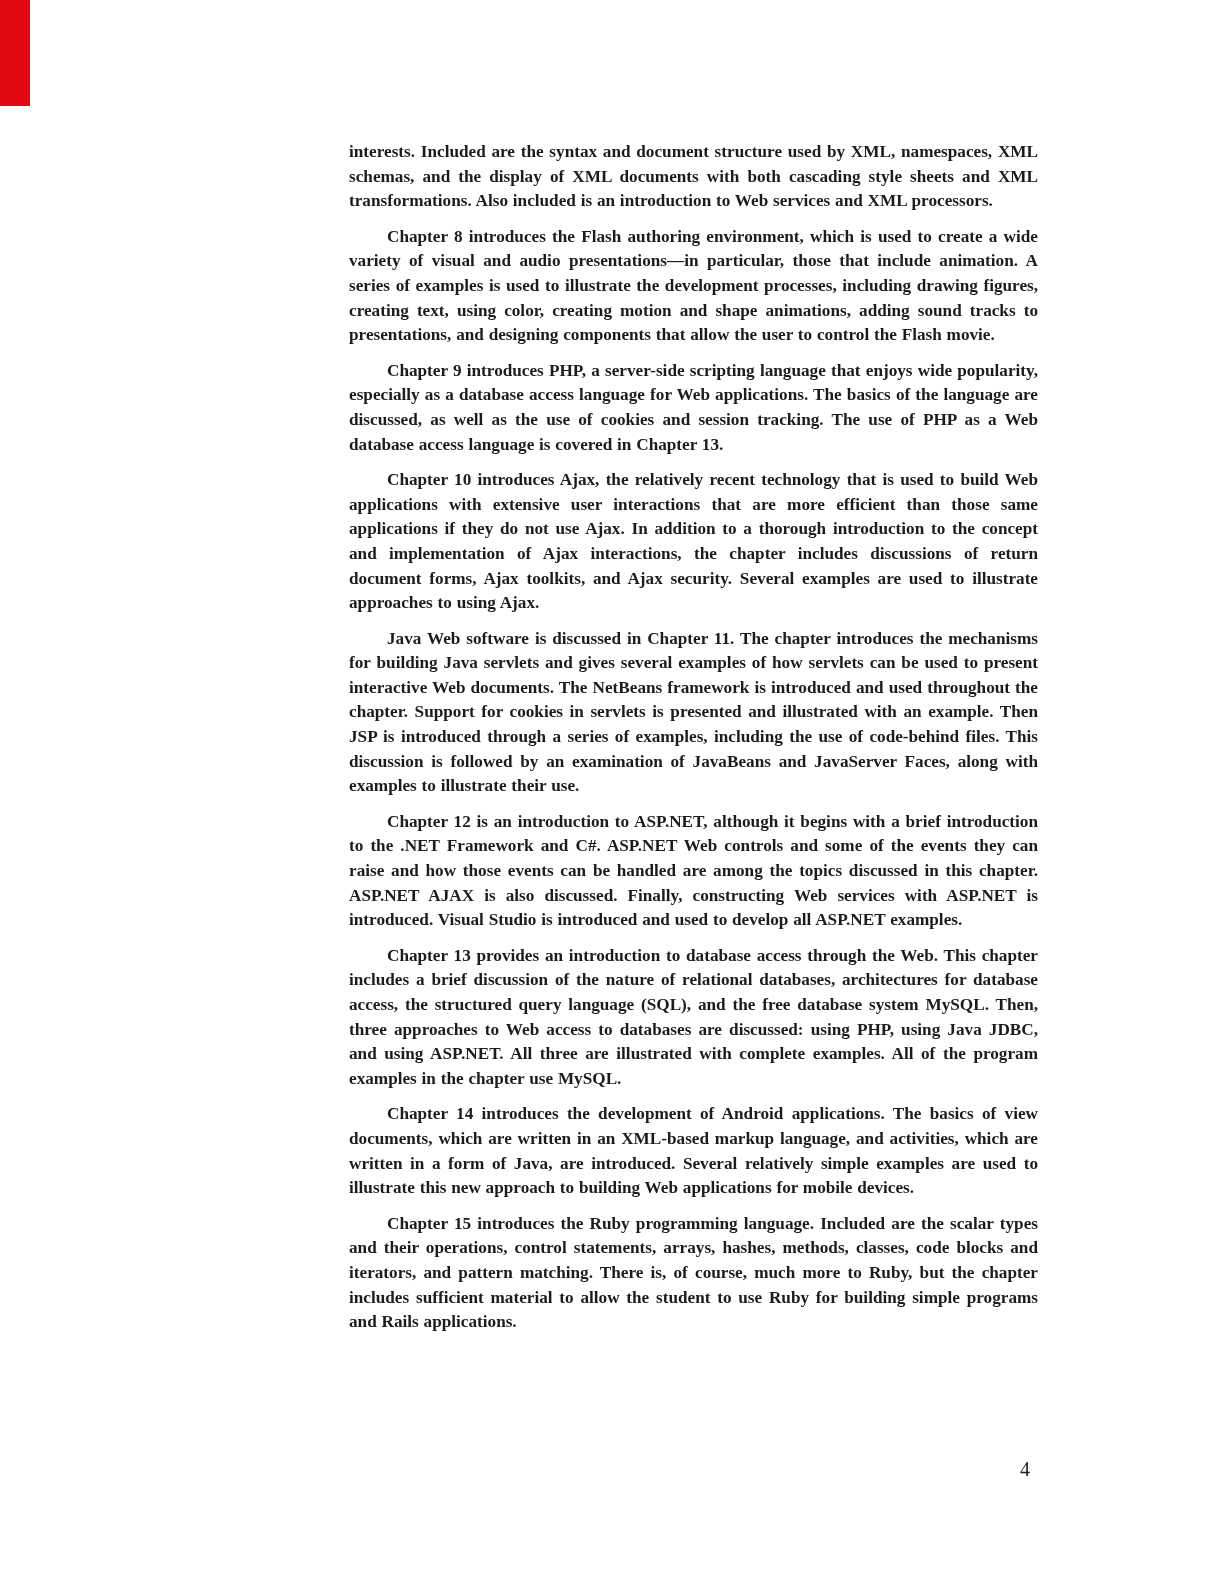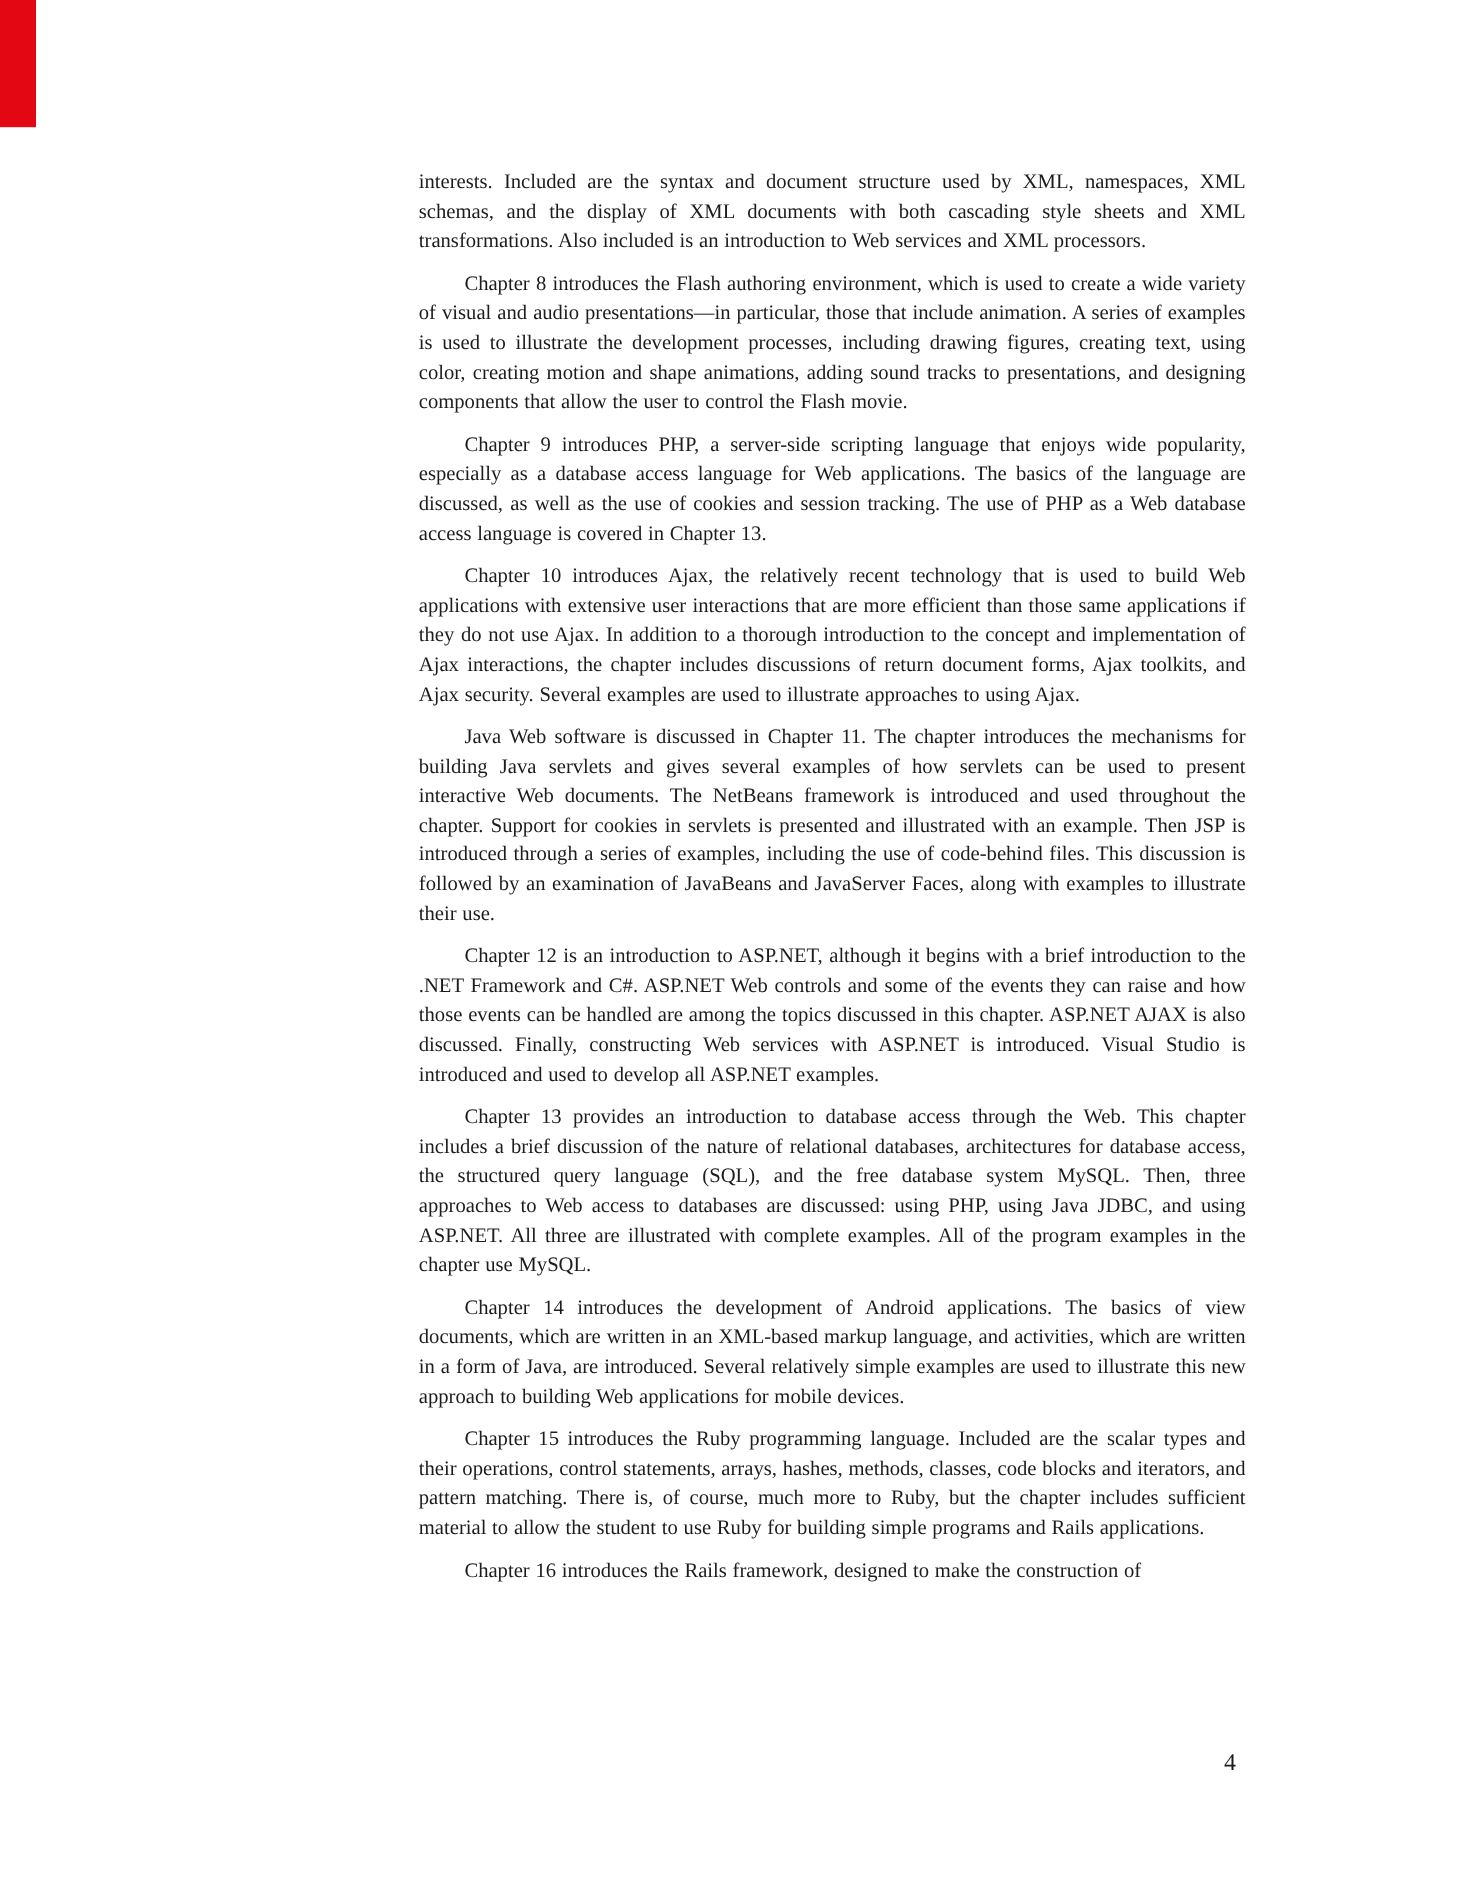--- a/index.html
+++ b/index.html
@@ -21,20 +21,21 @@
     top: 0;
     width: 30px;
     height: 106px;
     background: #e30613;
   }
   .page-content {
     position: absolute;
     left: 349px;
     top: 140px;
     width: 689px;
+    font-weight: bold;
   }
   .page-content p {
     margin: 0 0 11px 0;
     font-size: 17.2px;
     line-height: 24.6px;
     text-align: justify;
     text-indent: 38px;
     word-spacing: 0.5px;
   }
   .page-content p.no-indent {
@@ -56,16 +57,15 @@
 <div class="page-content">
   <p class="no-indent">interests. Included are the syntax and document structure used by XML, namespaces, XML schemas, and the display of XML documents with both cascading style sheets and XML transformations. Also included is an introduction to Web services and XML processors.</p>
   <p>Chapter 8 introduces the Flash authoring environment, which is used to create a wide variety of visual and audio presentations—in particular, those that include animation. A series of examples is used to illustrate the development processes, including drawing figures, creating text, using color, creating motion and shape animations, adding sound tracks to presentations, and designing components that allow the user to control the Flash movie.</p>
   <p>Chapter 9 introduces PHP, a server-side scripting language that enjoys wide popularity, especially as a database access language for Web applications. The basics of the language are discussed, as well as the use of cookies and session tracking. The use of PHP as a Web database access language is covered in Chapter 13.</p>
   <p>Chapter 10 introduces Ajax, the relatively recent technology that is used to build Web applications with extensive user interactions that are more efficient than those same applications if they do not use Ajax. In addition to a thorough introduction to the concept and implementation of Ajax interactions, the chapter includes discussions of return document forms, Ajax toolkits, and Ajax security. Several examples are used to illustrate approaches to using Ajax.</p>
   <p>Java Web software is discussed in Chapter 11. The chapter introduces the mechanisms for building Java servlets and gives several examples of how servlets can be used to present interactive Web documents. The NetBeans framework is introduced and used throughout the chapter. Support for cookies in servlets is presented and illustrated with an example. Then JSP is introduced through a series of examples, including the use of code-behind files. This discussion is followed by an examination of JavaBeans and JavaServer Faces, along with examples to illustrate their use.</p>
   <p>Chapter 12 is an introduction to ASP.NET, although it begins with a brief introduction to the .NET Framework and C#. ASP.NET Web controls and some of the events they can raise and how those events can be handled are among the topics discussed in this chapter. ASP.NET AJAX is also discussed. Finally, constructing Web services with ASP.NET is introduced. Visual Studio is introduced and used to develop all ASP.NET examples.</p>
   <p>Chapter 13 provides an introduction to database access through the Web. This chapter includes a brief discussion of the nature of relational databases, architectures for database access, the structured query language (SQL), and the free database system MySQL. Then, three approaches to Web access to databases are discussed: using PHP, using Java JDBC, and using ASP.NET. All three are illustrated with complete examples. All of the program examples in the chapter use MySQL.</p>
   <p>Chapter 14 introduces the development of Android applications. The basics of view documents, which are written in an XML-based markup language, and activities, which are written in a form of Java, are introduced. Several relatively simple examples are used to illustrate this new approach to building Web applications for mobile devices.</p>
   <p>Chapter 15 introduces the Ruby programming language. Included are the scalar types and their operations, control statements, arrays, hashes, methods, classes, code blocks and iterators, and pattern matching. There is, of course, much more to Ruby, but the chapter includes sufficient material to allow the student to use Ruby for building simple programs and Rails applications.</p>
-  <p>Chapter 16 introduces the Rails framework, designed to make the construction of</p>
 </div>
 
 <div class="page-number">4</div>
 
 </body></html>

